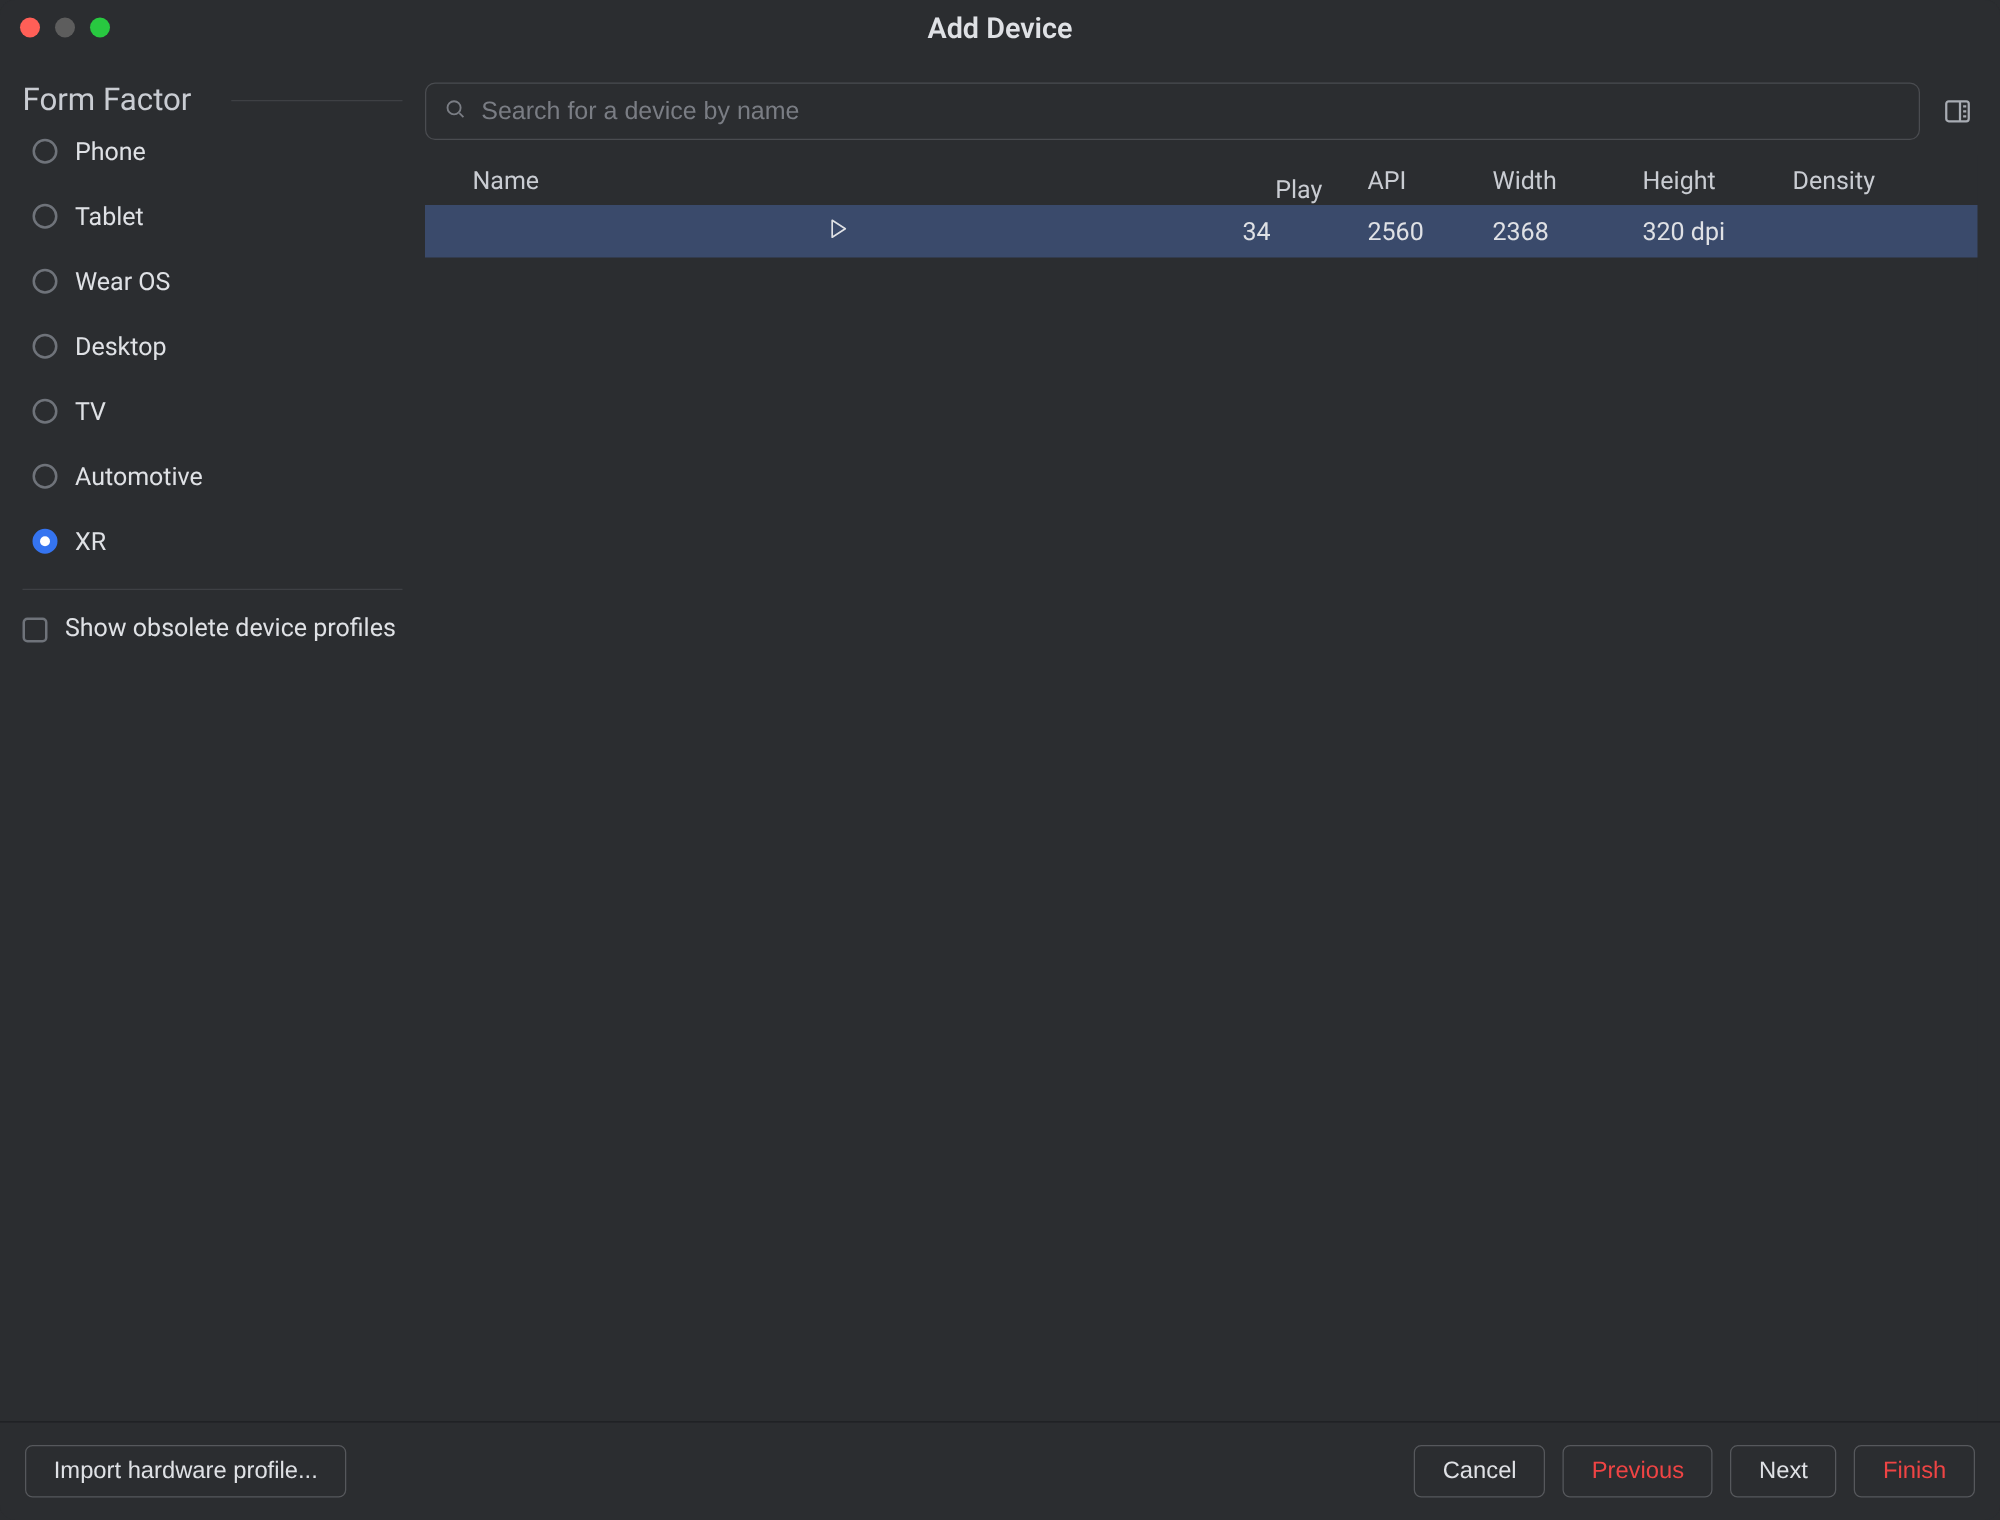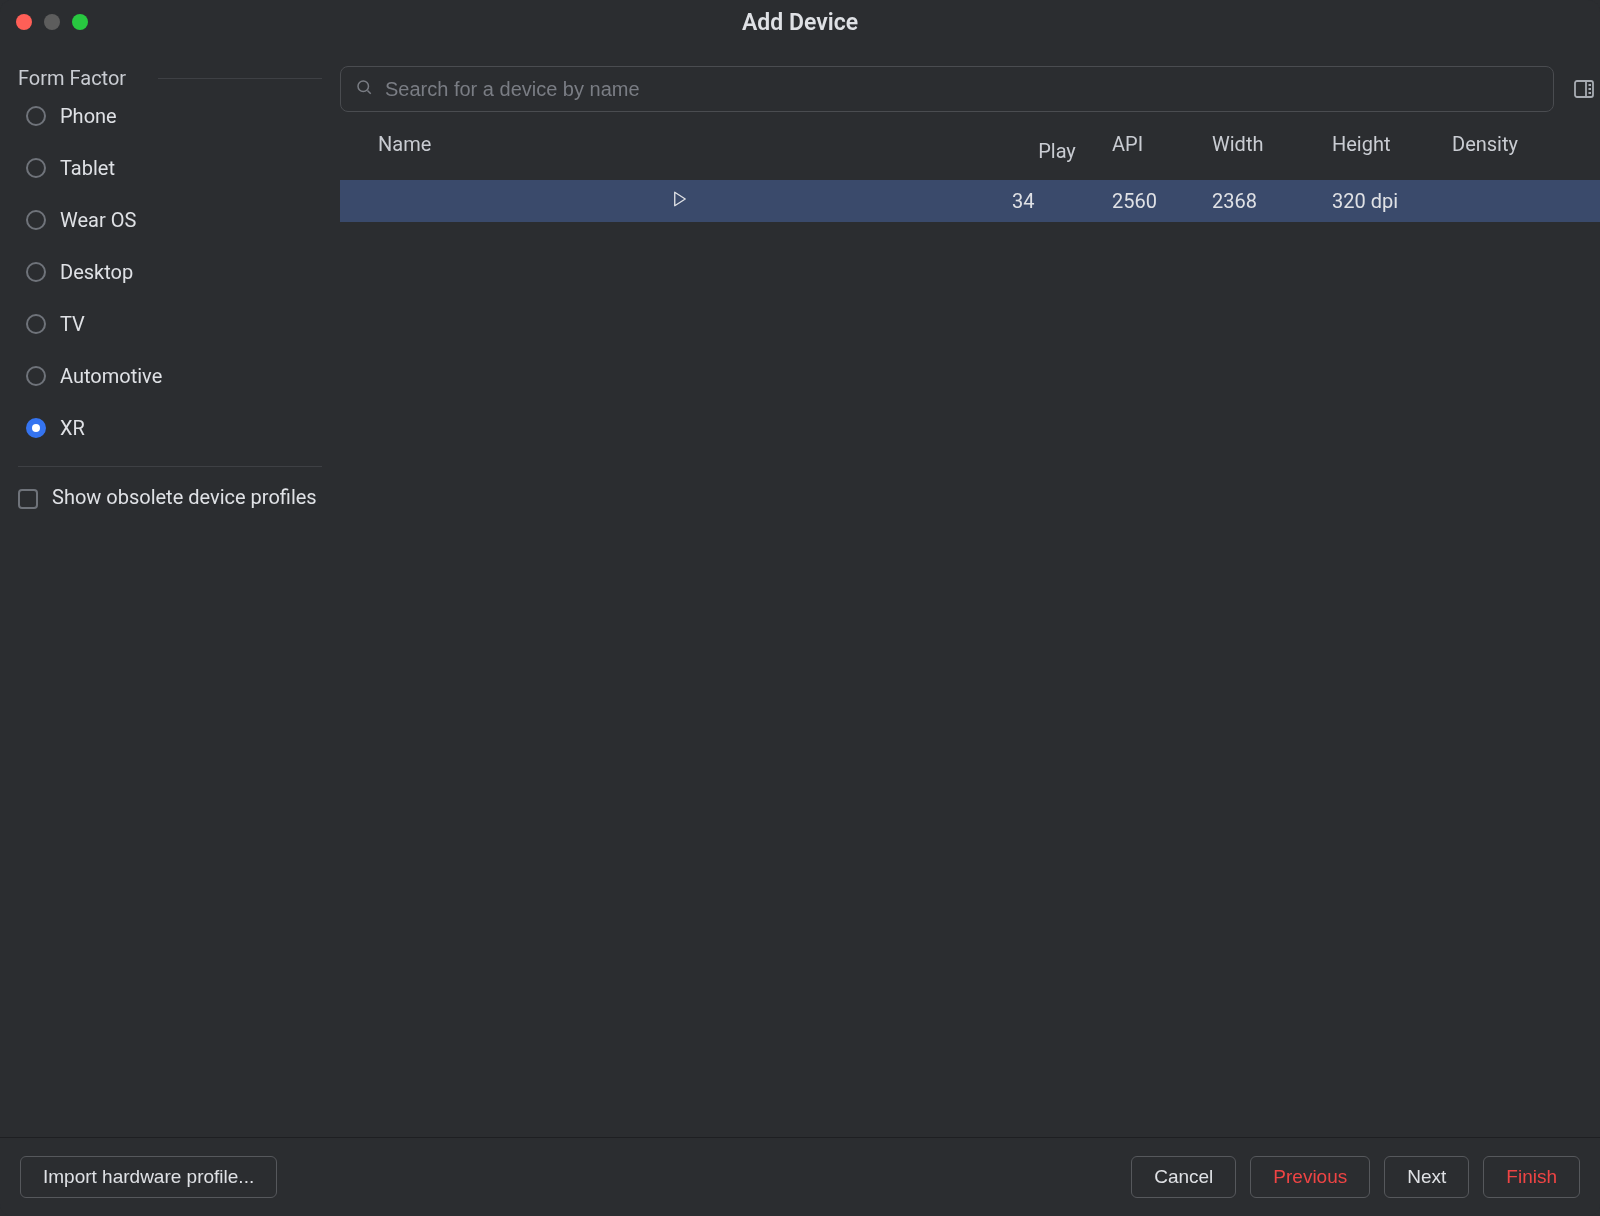--- a/index.html
+++ b/index.html
@@ -58,21 +58,21 @@
     display: flex;
     min-height: 0;
   }
   .sidebar {
     width: 340px;
     padding: 22px 18px 0 18px;
     box-sizing: border-box;
     flex-shrink: 0;
   }
   .section-title {
-    font-size: 20px;
+    font-size: 25px;
     color: #c9ccd2;
     margin-bottom: 14px;
     display: flex;
     align-items: center;
     gap: 32px;
   }
   .section-title .rule {
     flex:1;
     height:1px;
     background:#3e4044;
@@ -132,21 +132,21 @@
     border:2px solid #6f737a;
     border-radius:4px;
     box-sizing:border-box;
     flex-shrink:0;
     margin-top:4px;
   }
   .main {
     flex:1;
     display:flex;
     flex-direction:column;
-    padding: 22px 0 0 0;
+    padding: 22px 18px 0 0;
     box-sizing:border-box;
     min-width:0;
   }
   .search-row {
     display:flex;
     align-items:center;
     gap:14px;
     margin-bottom:12px;
   }
   .search-box {
@@ -181,21 +181,20 @@
     cursor:pointer;
     color:#a8acb3;
     flex-shrink:0;
   }
   .table {
     flex:1;
     display:flex;
     flex-direction:column;
     background:#2b2d30;
     font-size:20px;
-    gap:16px;
   }
   .thead, .trow {
     display:grid;
     grid-template-columns: 1fr 90px 90px 110px 110px 130px;
     align-items:center;
     padding:0 18px;
     gap:10px;
   }
   .thead {
     height:40px;

